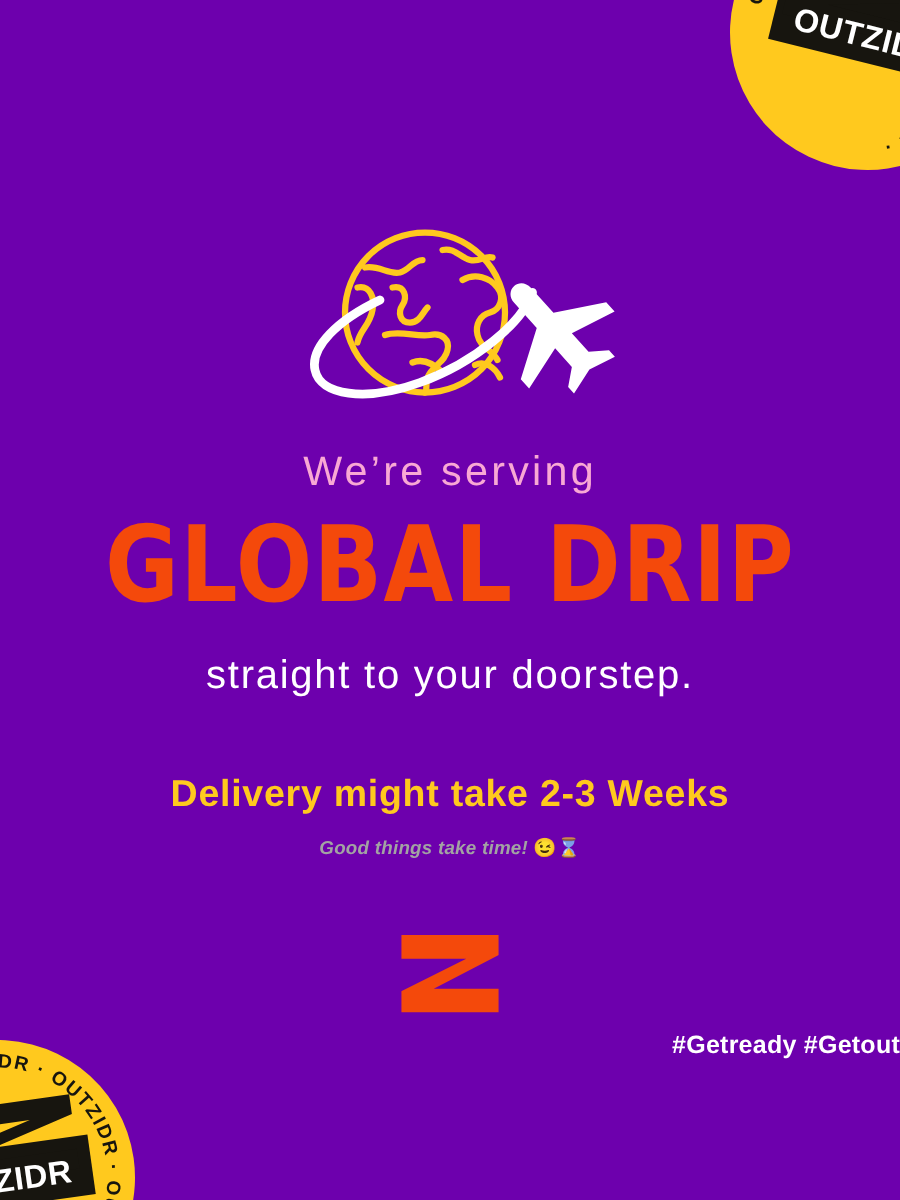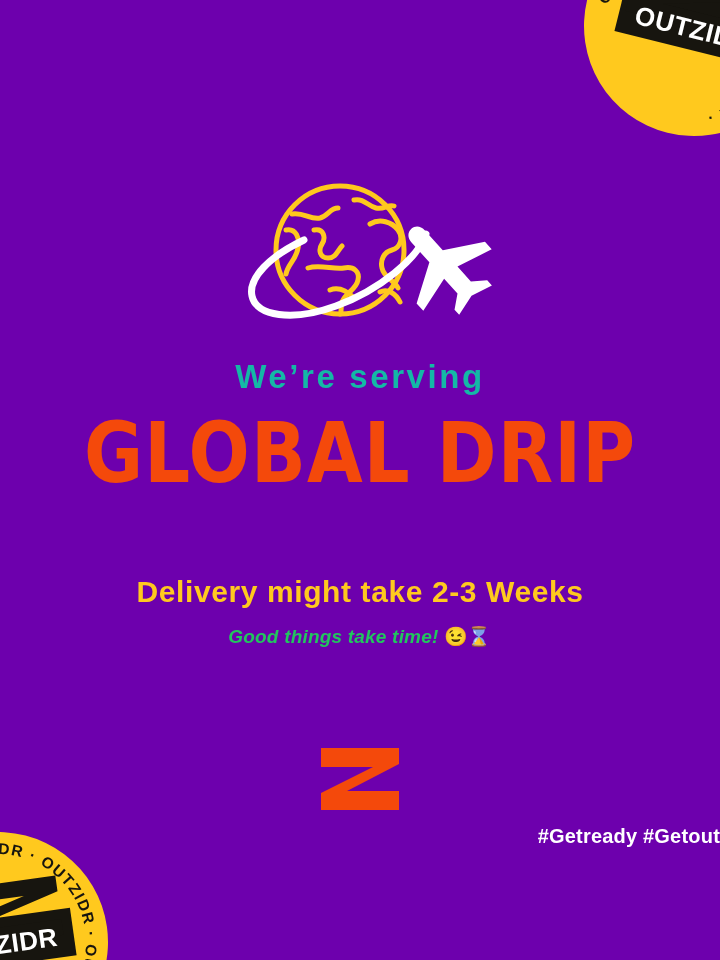--- a/index.html
+++ b/index.html
@@ -58,23 +58,23 @@
 
   
   .copy {
     position: absolute;
     left: 0;
     right: 0;
     top: 360px;
     text-align: center;
   }
   .line-serving {
-    color: #14b8a6;
+    color: #f9a8d4;
     font-size: 33px;
-    font-weight: 700;
+    font-weight: 400;
     letter-spacing: 2.6px;
     line-height: 1;
     margin: 0;
   }
   .line-global {
     color: #F4490B;
     font-size: 68px;
     font-weight: bold;
     letter-spacing: 1px;
     line-height: 1;
@@ -90,25 +90,25 @@
     letter-spacing: 1.4px;
     line-height: 1;
     margin: 44px 0 0 0;
   }
   .line-delivery {
     color: #FFC91E;
     font-size: 30px;
     font-weight: bold;
     letter-spacing: 0.6px;
     line-height: 1;
-    margin: 98px 0 0 0;
+    margin: 66px 0 0 0;
   }
   .line-goodthings {
-    color: #22c55e;
-    font-size: 19px;
+    color: #a3a3a3;
+    font-size: 15px;
     font-weight: bold;
     font-style: italic;
     letter-spacing: 0.2px;
     line-height: 1;
     margin: 20px 0 0 0;
   }
   .emoji { font-style: normal; font-weight: normal; }
 
   
   .footer {
@@ -191,20 +191,21 @@
         <path d="M0,-7 C5,-7 9,-3 9,3 L9,30 L46,52 L46,62 L9,52 L9,72
                  L22,82 L22,89 L0,83 L-22,89 L-22,82 L-9,72 L-9,52
                  L-46,62 L-46,52 L-9,30 L-9,3 C-9,-3 -5,-7 0,-7 Z"></path>
       </g>
     </svg>
   </div>
 
   <div class="copy">
     <p class="line-serving">We’re serving</p>
     <p class="line-global">GLOBAL DRIP</p>
+    <p class="line-doorstep">straight to your doorstep.</p>
     <p class="line-delivery">Delivery might take 2-3 Weeks</p>
     <p class="line-goodthings">
       <span>Good things take time!</span>
       <span class="emoji">😉⌛</span>
     </p>
   </div>
 
   <div class="footer">
     <svg class="zmark" width="78" height="62" viewBox="0 0 78 62" aria-hidden="true">
       <polygon points="0,0 78,0 78,16 26,43 78,43 78,62 0,62 0,45 52,19 0,19" fill="#F4490B"></polygon>

